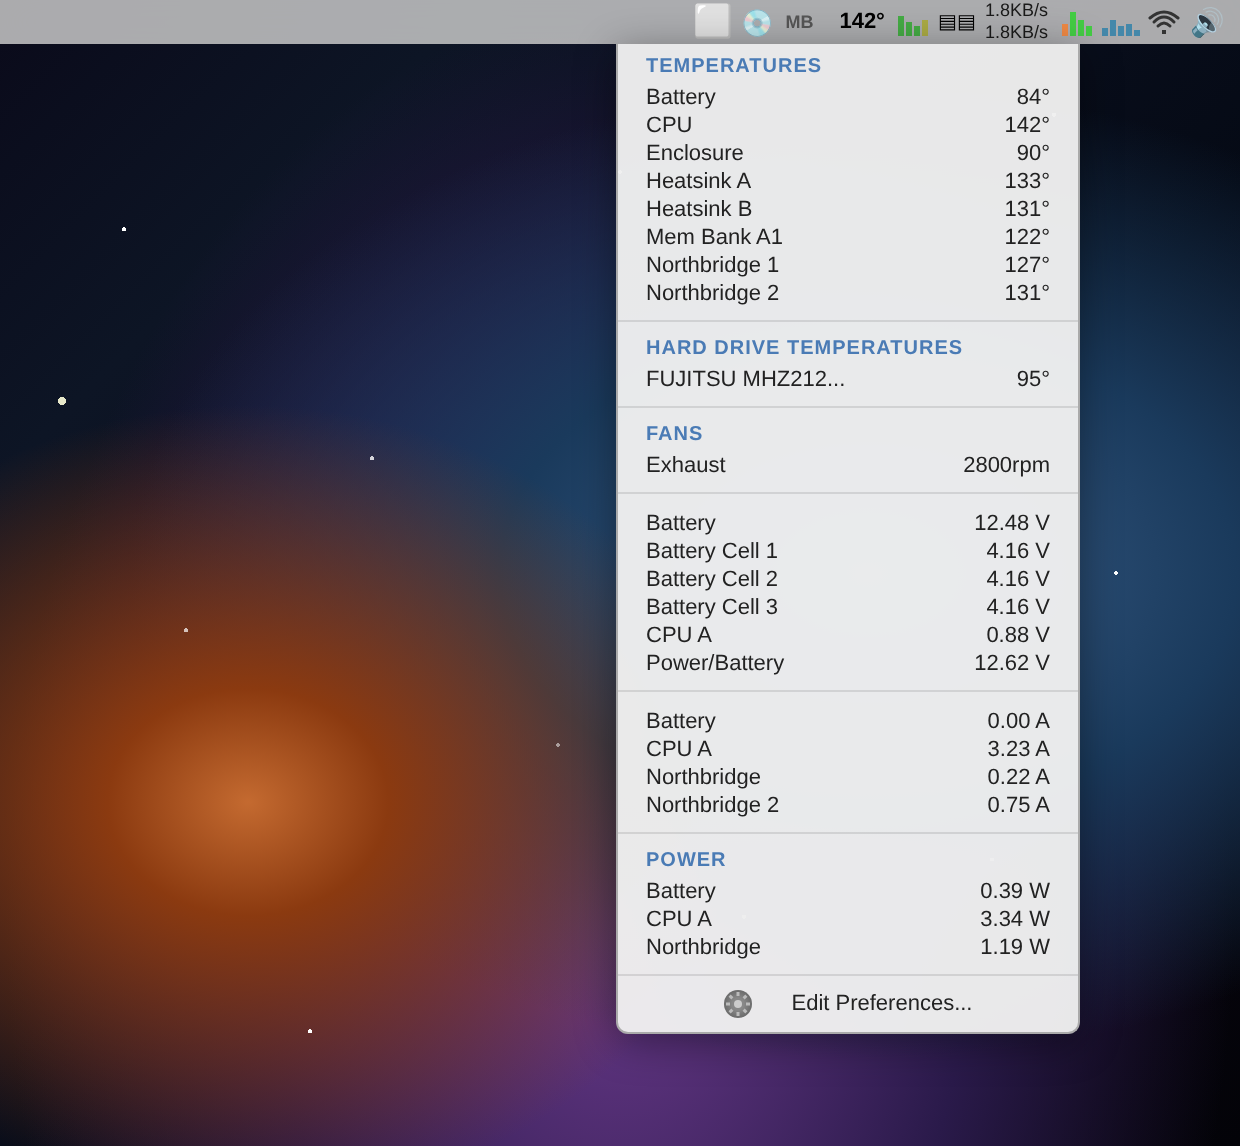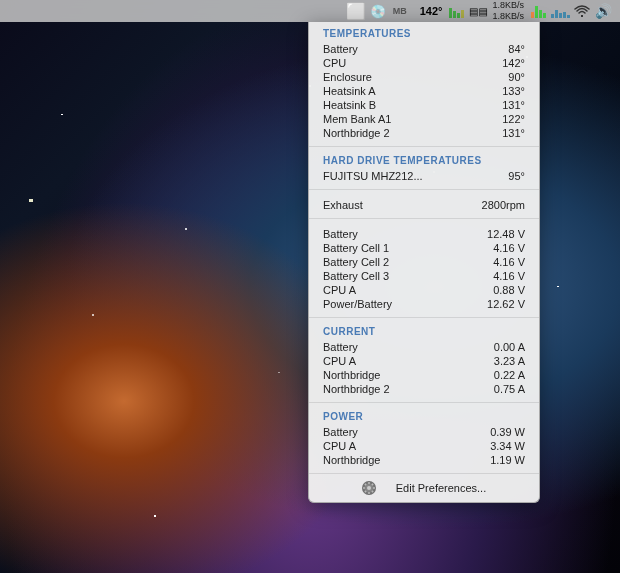--- a/index.html
+++ b/index.html
@@ -243,38 +243,43 @@
     </div>
     <div class="data-row">
       <span class="data-label">Heatsink B</span>
       <span class="data-value">131°</span>
     </div>
     <div class="data-row">
       <span class="data-label">Mem Bank A1</span>
       <span class="data-value">122°</span>
     </div>
     <div class="data-row">
+      <span class="data-label">Northbridge 1</span>
+      <span class="data-value">127°</span>
+    </div>
+    <div class="data-row">
       <span class="data-label">Northbridge 2</span>
       <span class="data-value">131°</span>
     </div>
   </div>
 
   <div class="divider"></div>
 
   <div class="section">
     <div class="section-title">HARD DRIVE TEMPERATURES</div>
     <div class="data-row">
       <span class="data-label">FUJITSU MHZ212...</span>
       <span class="data-value">95°</span>
     </div>
   </div>
 
   <div class="divider"></div>
 
   <div class="section">
+    <div class="section-title">FANS</div>
     <div class="data-row">
       <span class="data-label">Exhaust</span>
       <span class="data-value">2800rpm</span>
     </div>
   </div>
 
   <div class="divider"></div>
 
   <div class="section">
     <div class="data-row">
@@ -299,21 +304,20 @@
     </div>
     <div class="data-row">
       <span class="data-label">Power/Battery</span>
       <span class="data-value">12.62 V</span>
     </div>
   </div>
 
   <div class="divider"></div>
 
   <div class="section">
-    <div class="section-title">CURRENT</div>
     <div class="data-row">
       <span class="data-label">Battery</span>
       <span class="data-value">0.00 A</span>
     </div>
     <div class="data-row">
       <span class="data-label">CPU A</span>
       <span class="data-value">3.23 A</span>
     </div>
     <div class="data-row">
       <span class="data-label">Northbridge</span>

